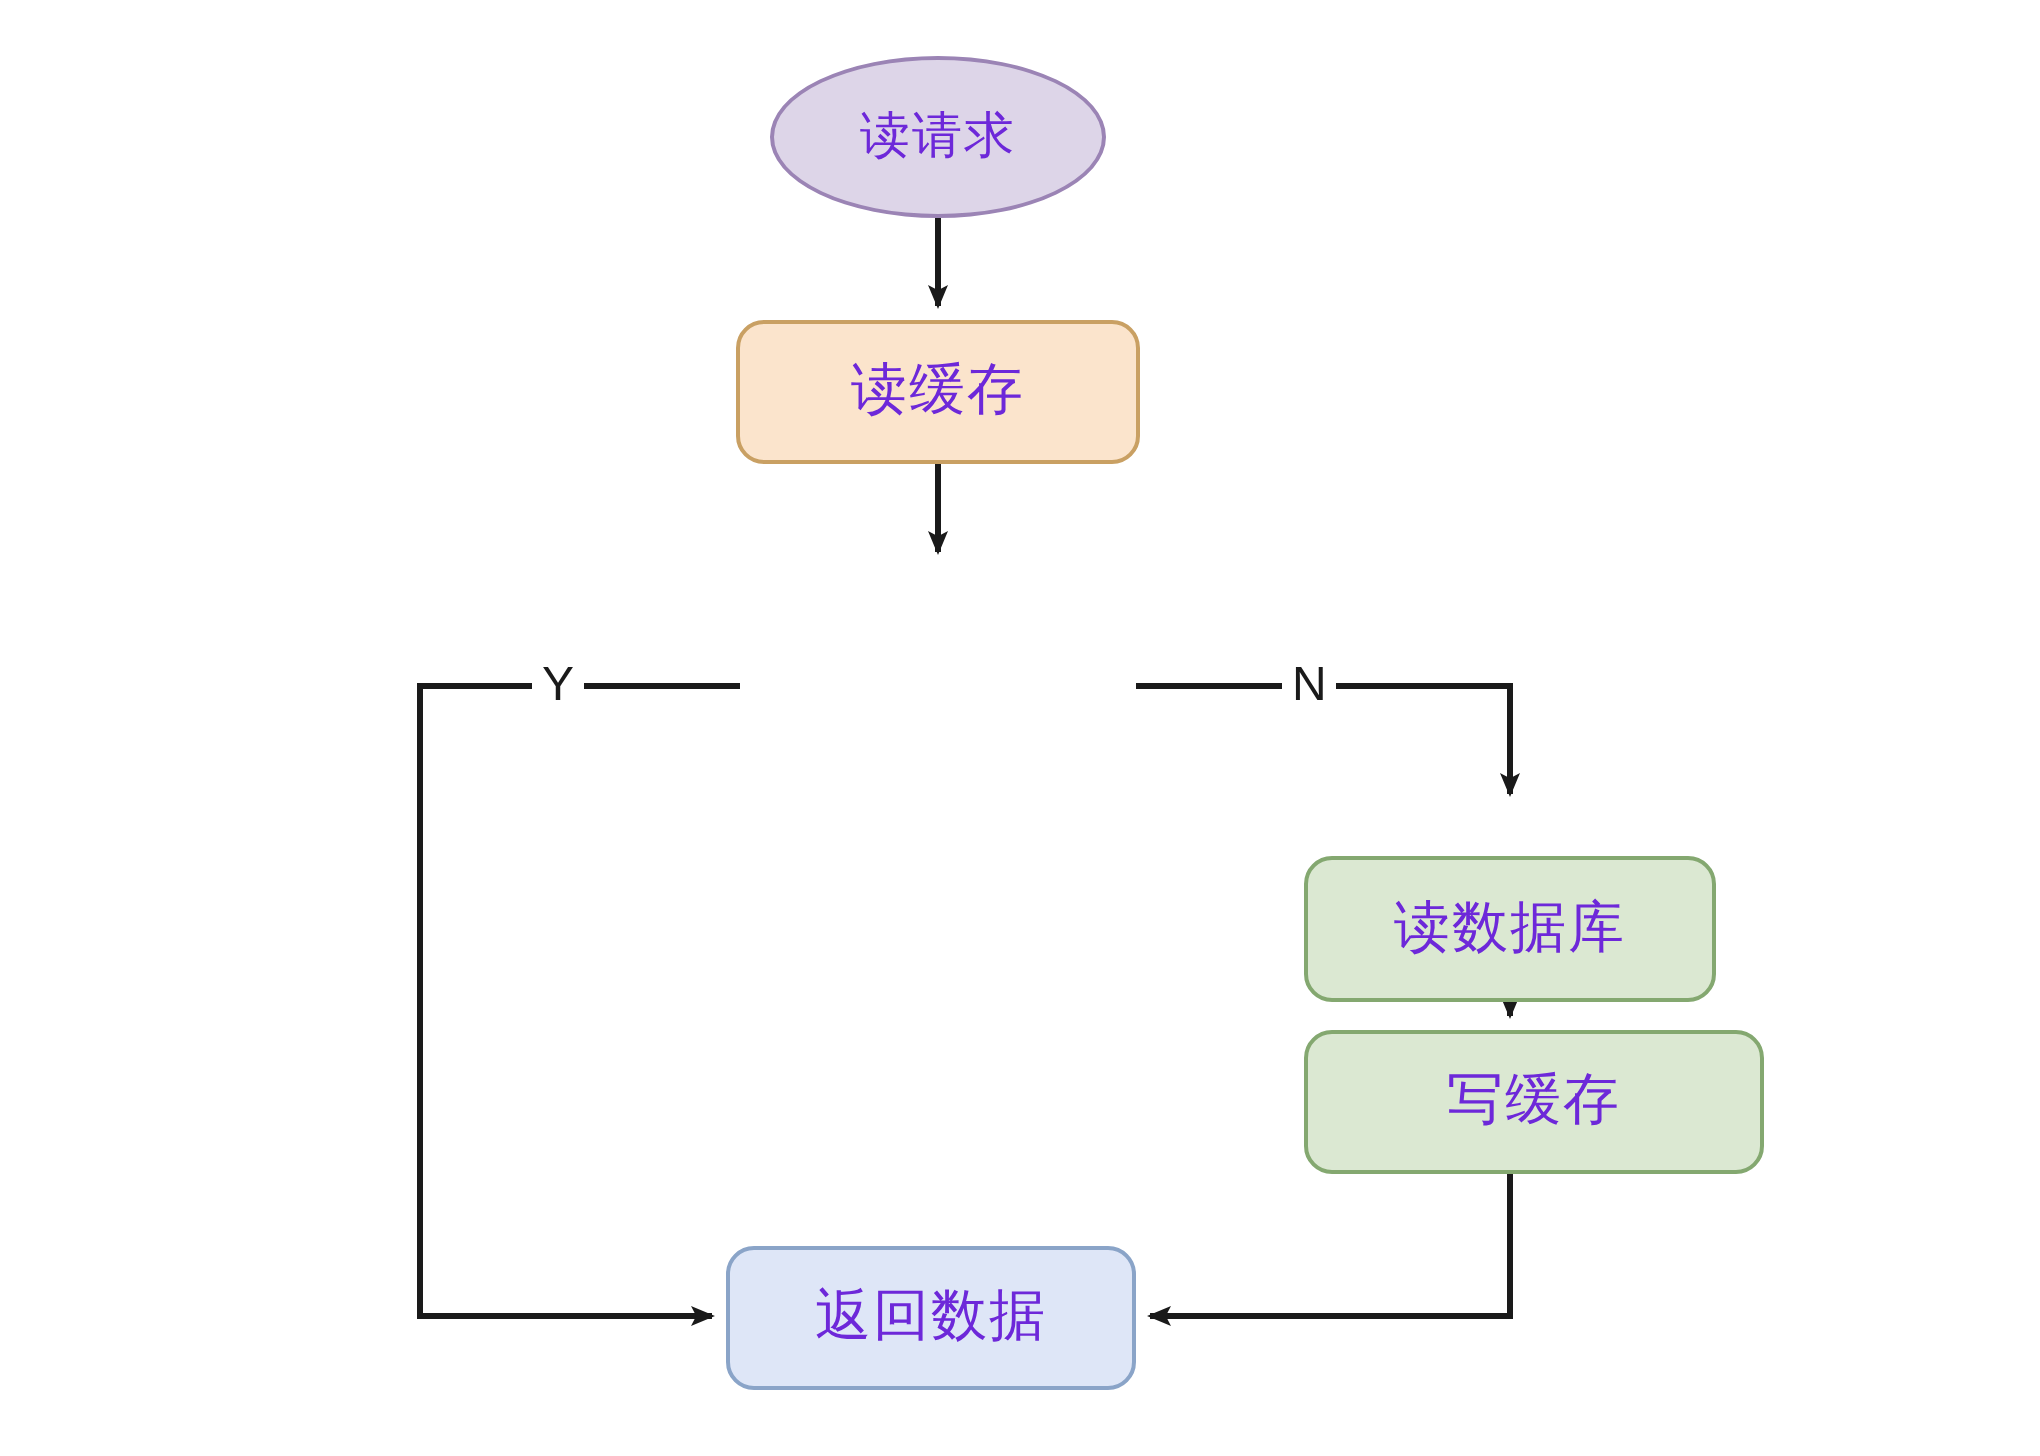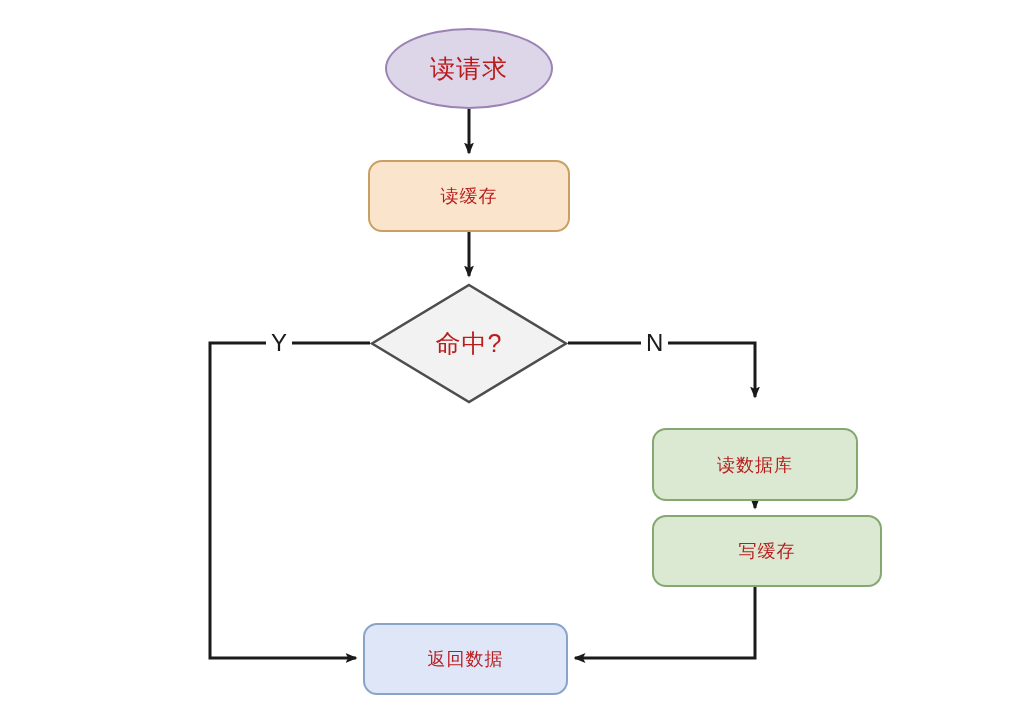--- a/index.html
+++ b/index.html
@@ -24,21 +24,21 @@
     width: 1020px;
     height: 728px;
   }
   .node {
     position: absolute;
     display: flex;
     align-items: center;
     justify-content: center;
     box-sizing: border-box;
     text-align: center;
-    color: #b91c1c;
+    color: #6d28d9;
     letter-spacing: 1px;
     z-index: 3;
   }
   .node-label {
     display: block;
     line-height: 1;
   }
 
   
   .node-start {
@@ -48,21 +48,21 @@
     height: 81px;
     border-radius: 50%;
     background: #ddd5e8;
     border: 2px solid #9b84b5;
     font-size: 25px;
   }
 
   
   .node-process {
     border-radius: 14px;
-    font-size: 18px;
+    font-size: 28px;
     font-family: Liberation Serif, serif;
   }
   .node-cache-read {
     left: 368px;
     top: 160px;
     width: 202px;
     height: 72px;
     background: #fbe4cc;
     border: 2px solid #c9a063;
   }
@@ -171,26 +171,20 @@
   </svg>
 
   <div class="node node-start">
     <span class="node-label">读请求</span>
   </div>
 
   <div class="node node-process node-cache-read">
     <span class="node-label">读缓存</span>
   </div>
 
-  <div class="node node-decision">
-    <svg class="diamond-shape" viewBox="0 0 198 121" xmlns="http://www.w3.org/2000/svg" preserveAspectRatio="none">
-      <polygon points="99,2 196,60.5 99,119 2,60.5" fill="#f2f2f2" stroke="#4d4d4d" stroke-width="2.5"></polygon>
-    </svg>
-    <span class="node-label">命中?</span>
-  </div>
 
   <div class="node node-process node-db-read">
     <span class="node-label">读数据库</span>
   </div>
 
   <div class="node node-process node-cache-write">
     <span class="node-label">写缓存</span>
   </div>
 
   <div class="node node-process node-return">

